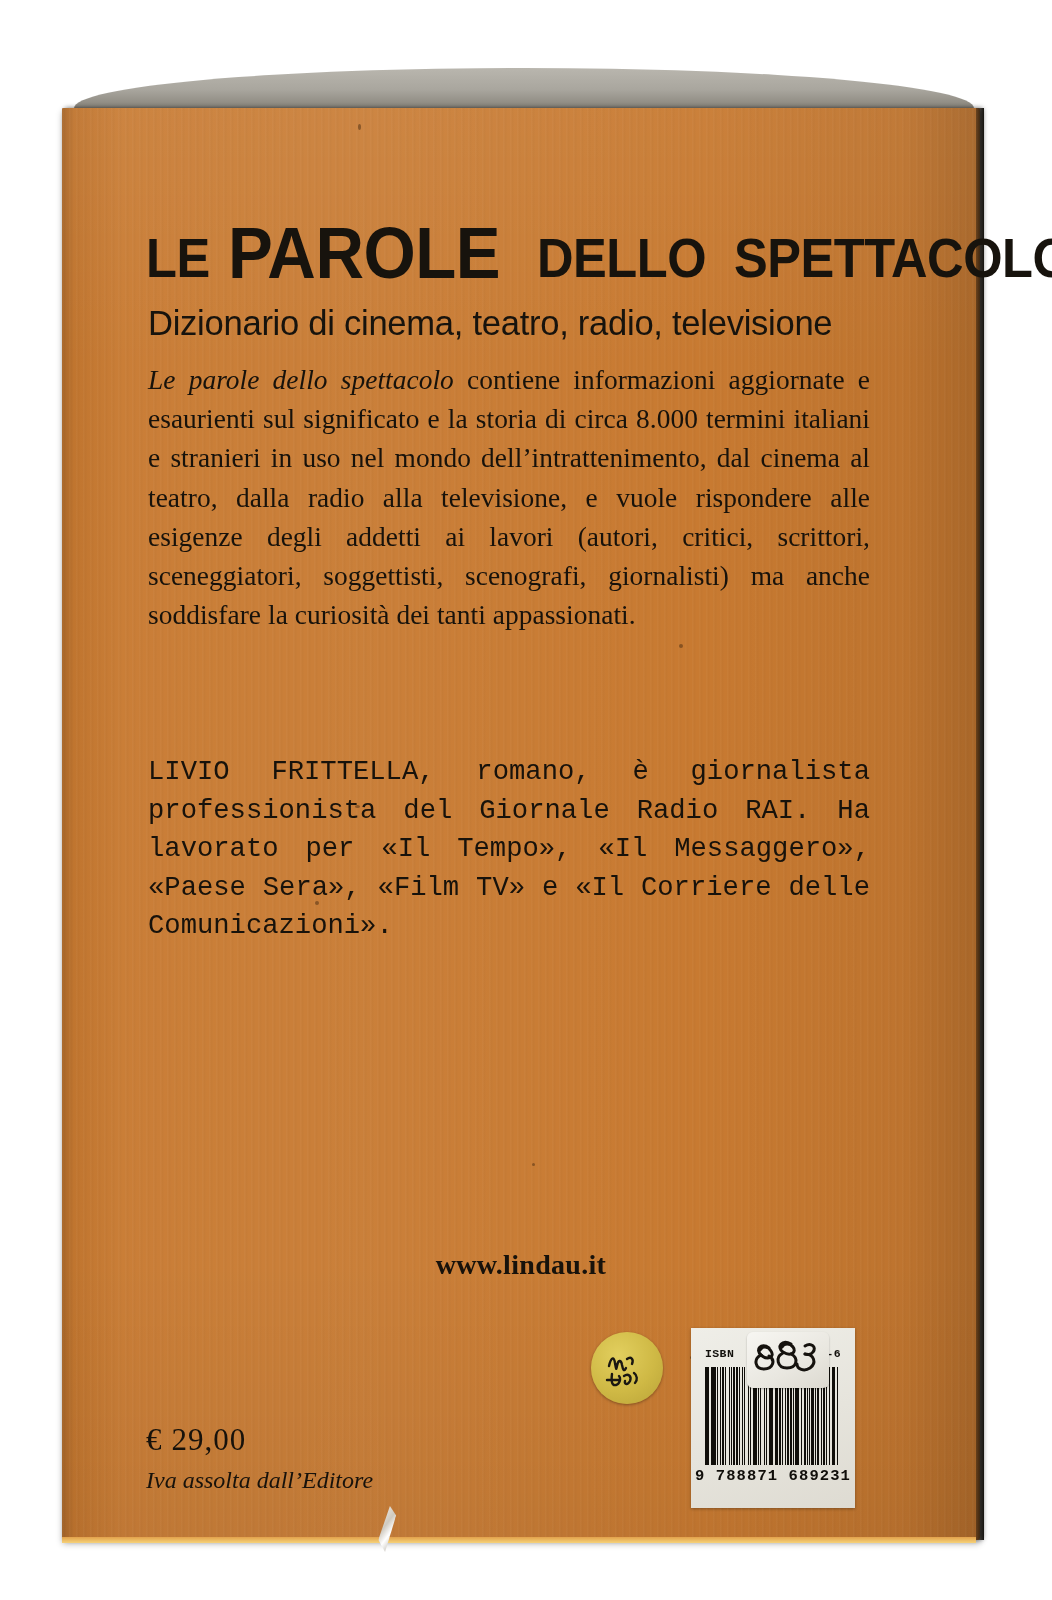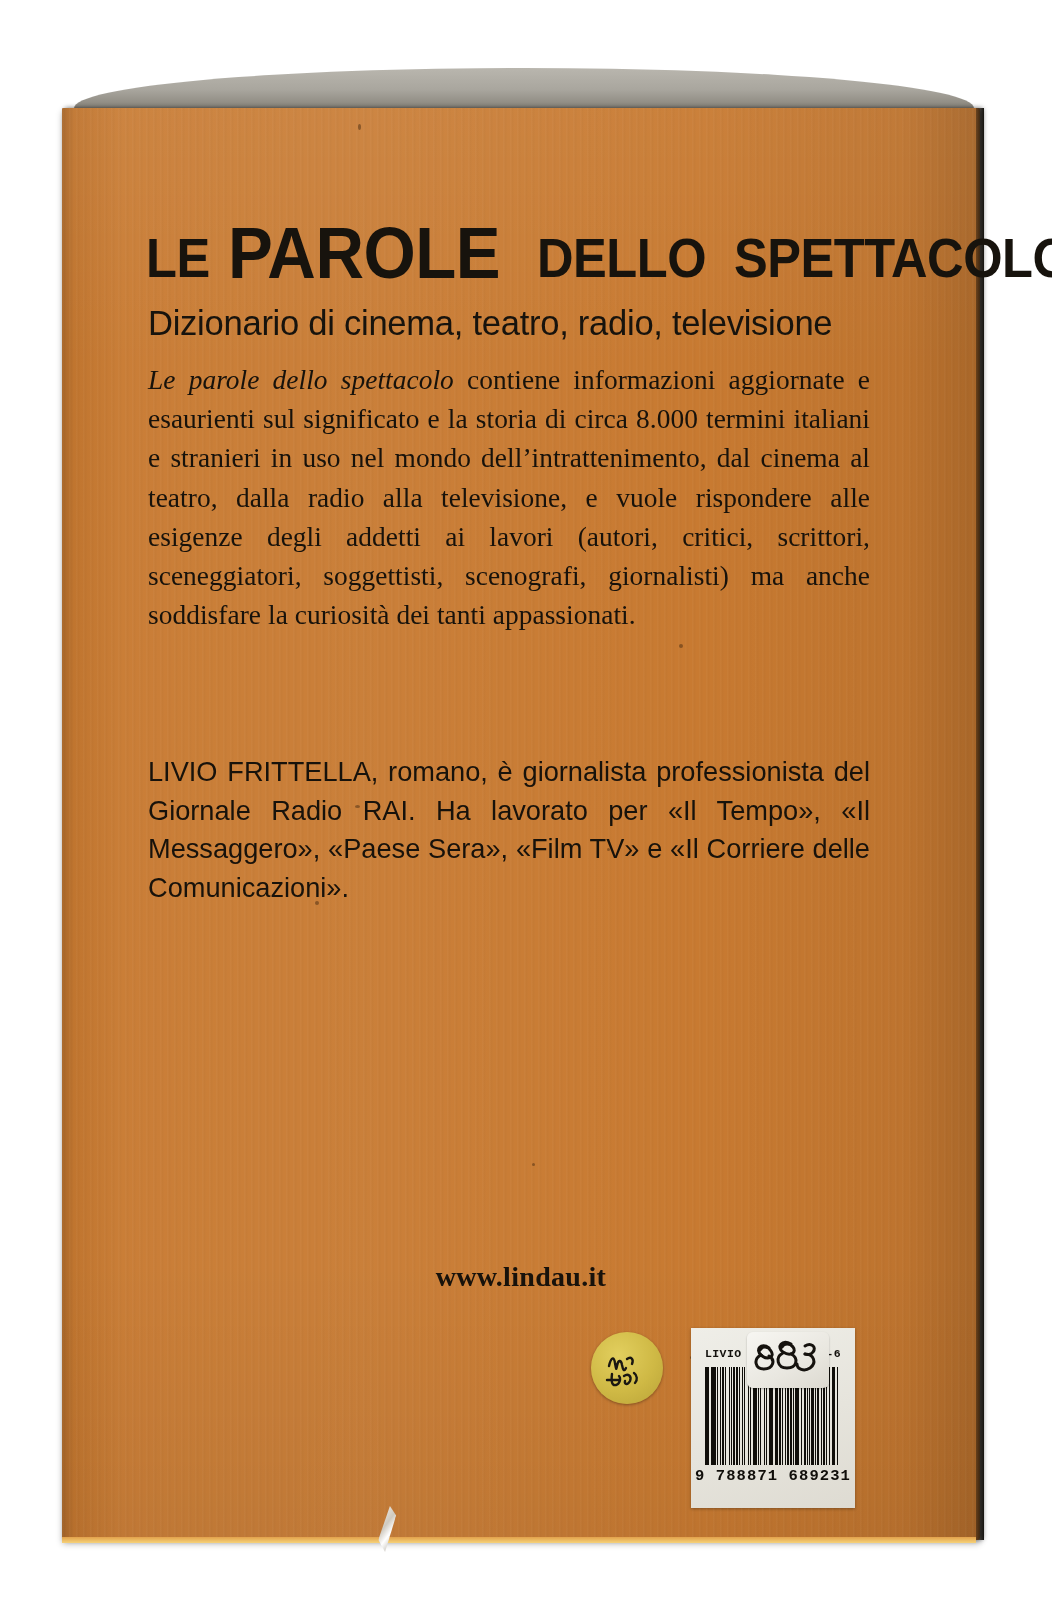--- a/index.html
+++ b/index.html
@@ -167,39 +167,38 @@
     letter-spacing: 0.05px;
   }
   #blurb p { margin: 0; }
   #blurb .it { font-style: italic; }
 
   #bio {
     position: absolute;
     left: 86px;
     top: 645px;
     width: 722px;
-    font-family: Liberation Sans, sans-serif;
+    font-family: Liberation Mono, monospace;
     font-size: 27.2px;
     line-height: 38.5px;
     text-align: justify;
     color: #17120b;
   }
   #bio p { margin: 0; }
 
   #website {
     position: absolute;
     left: 0; right: 0;
     top: 1141px;
     text-align: center;
     font-family: "Liberation Serif", serif;
     font-weight: 700;
     font-size: 28px;
     letter-spacing: 0.3px;
     color: #17120b;
-    margin-top: 12px;
   }
 
   #price-block {
     position: absolute;
     left: 84px;
     top: 1314px;
     color: #17120b;
   }
   #price {
     font-family: "Liberation Serif", serif;
@@ -336,37 +335,43 @@
         <div id="blurb">
           <p><span class="it">Le parole dello spettacolo</span><span> contiene informazioni aggiornate e esaurienti sul significato e la storia di circa 8.000 termini italiani e stranieri in uso nel mondo dell’intrattenimento, dal cinema al teatro, dalla radio alla televisione, e vuole rispondere alle esigenze degli addetti ai lavori (autori, critici, scrittori, sceneggiatori, soggettisti, scenografi, giornalisti) ma anche soddisfare la curiosità dei tanti appassionati.</span></p>
         </div>
 
         <div id="bio">
           <p>LIVIO FRITTELLA, romano, è giornalista professionista del Giornale Radio RAI. Ha lavorato per «Il Tempo», «Il Messaggero», «Paese Sera», «Film TV» e «Il Corriere delle Comunicazioni».</p>
         </div>
 
         <div id="website">www.lindau.it</div>
 
+        <div id="price-block">
+          <div id="price">
+            <span class="euro">€</span><span>29,00</span>
+          </div>
+          <div id="vat">Iva assolta dall’Editore</div>
+        </div>
 
         <div id="yellow-sticker">
           <svg width="72" height="72" viewBox="0 0 72 72">
             <g fill="none" stroke="#1a1712" stroke-width="2.4" stroke-linecap="round" stroke-linejoin="round">
               <path d="M18 34 c2-9 5-10 6-3 c1 6 1 8 2 3 c1-6 4-7 5-1 c1 5 2 7 4 3"></path>
               <path d="M36 27 c4-3 7 0 5 5"></path>
               <path d="M16 48 h13"></path>
               <path d="M21 42 c-1 8 0 12 4 11 c4-1 5-7 3-9"></path>
               <path d="M33 44 c4-3 8 0 6 5 c-2 4-6 4-5 0"></path>
               <path d="M43 41 c3 2 4 7 1 10"></path>
             </g>
           </svg>
         </div>
 
         <div id="barcode-panel">
           <div id="isbn-line">
-            <span>LIVIO</span>
+            <span>ISBN</span>
             <span>-6</span>
           </div>
           <div id="bars">
               <i style="width: 2.56604px;"></i>
               <i style="width: 0.855346px; background: transparent;"></i>
               <i style="width: 0.855346px;"></i>
               <i style="width: 1.71069px; background: transparent;"></i>
               <i style="width: 2.56604px;"></i>
               <i style="width: 0.855346px; background: transparent;"></i>
               <i style="width: 1.71069px;"></i>

